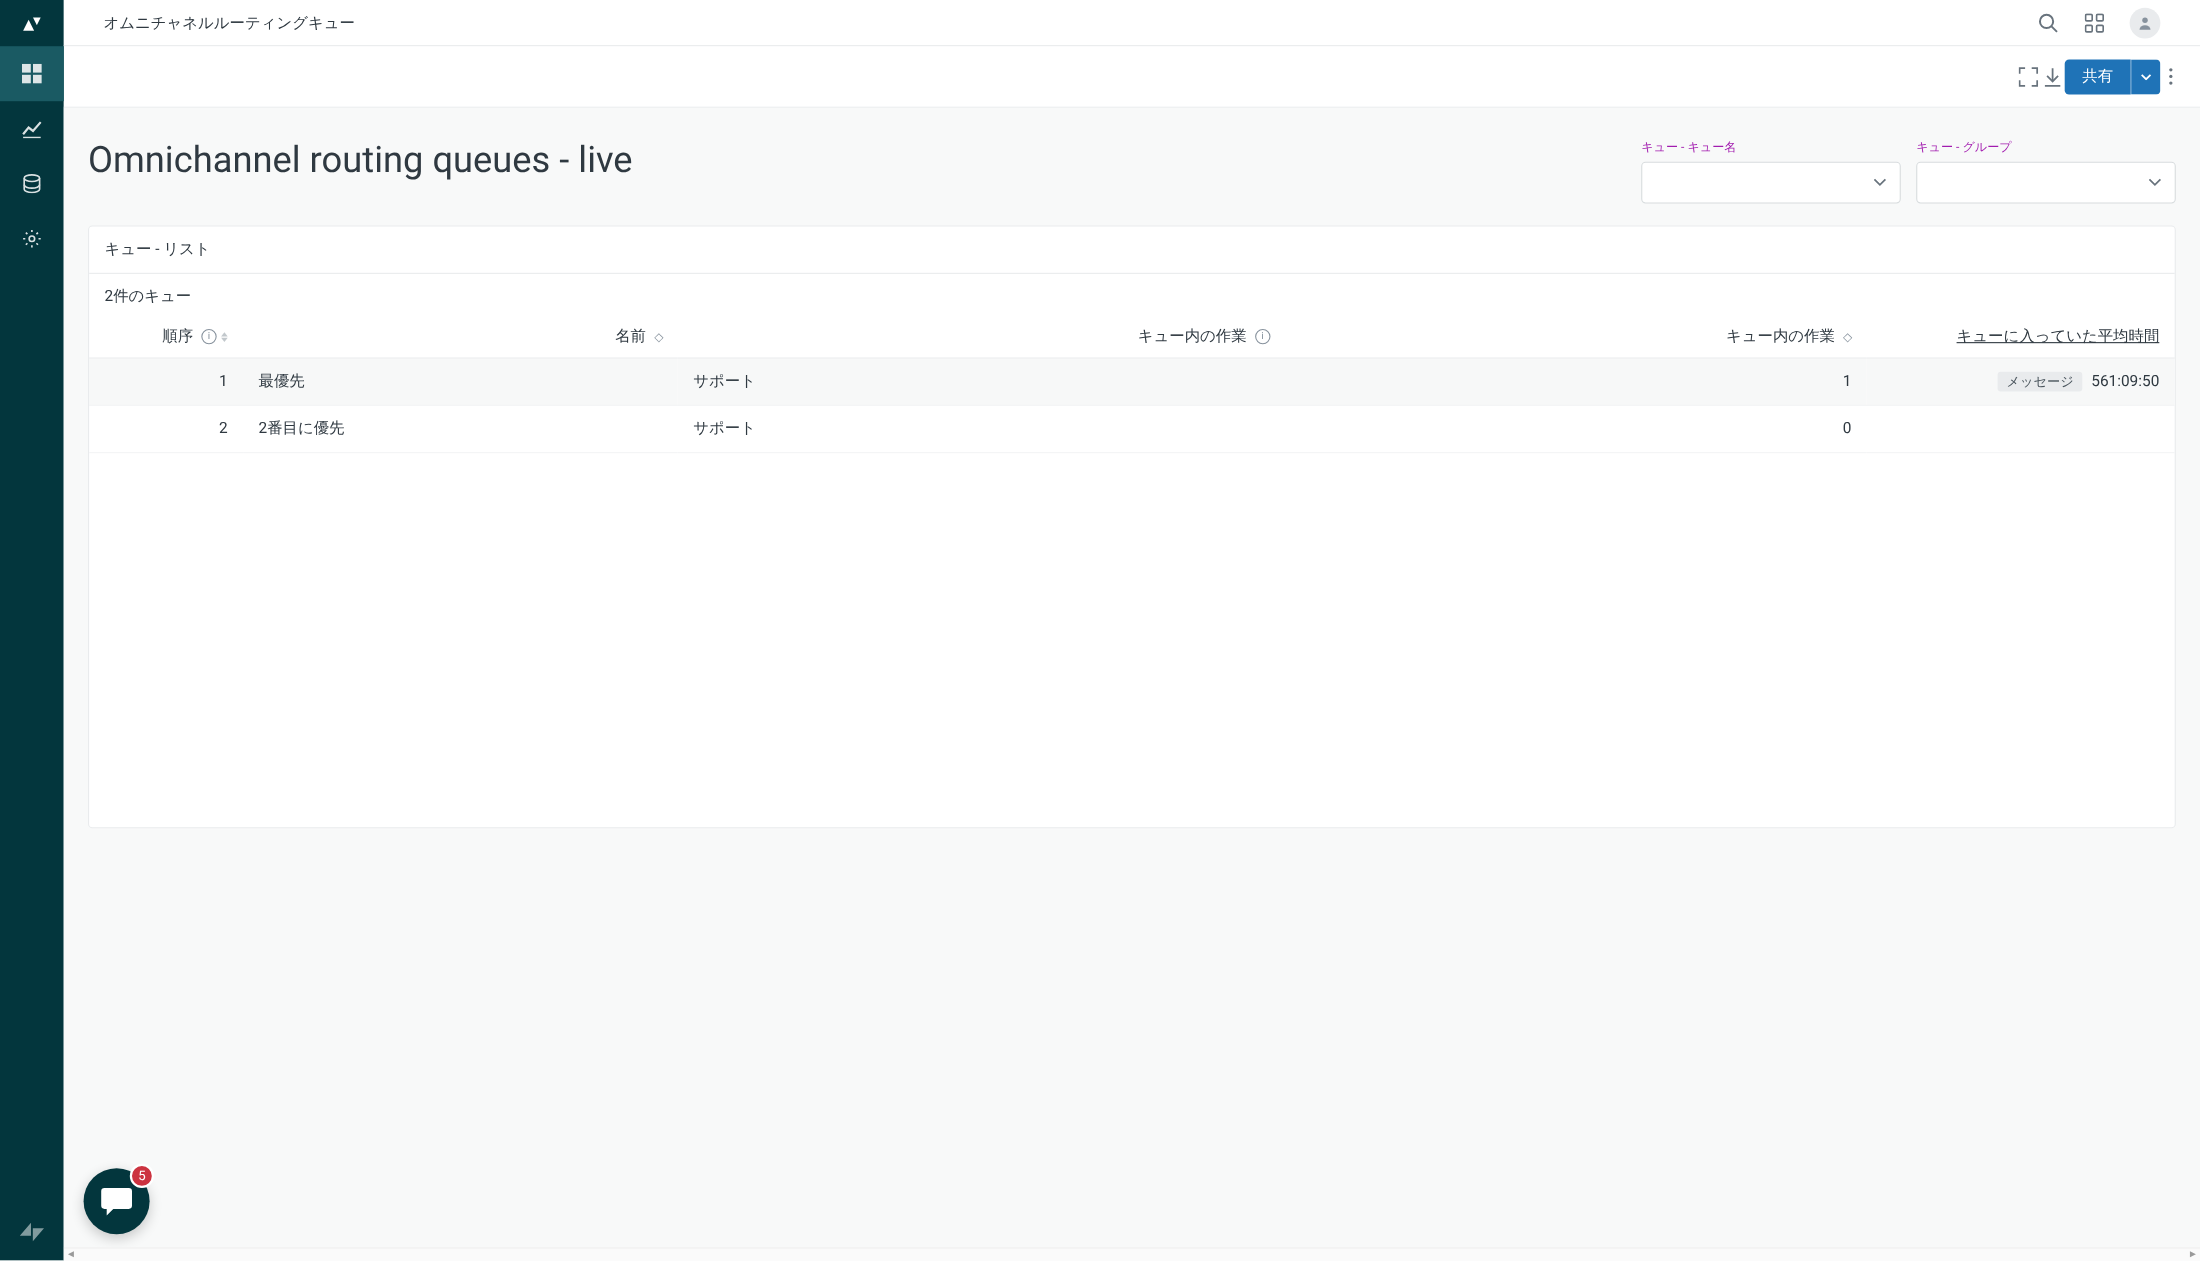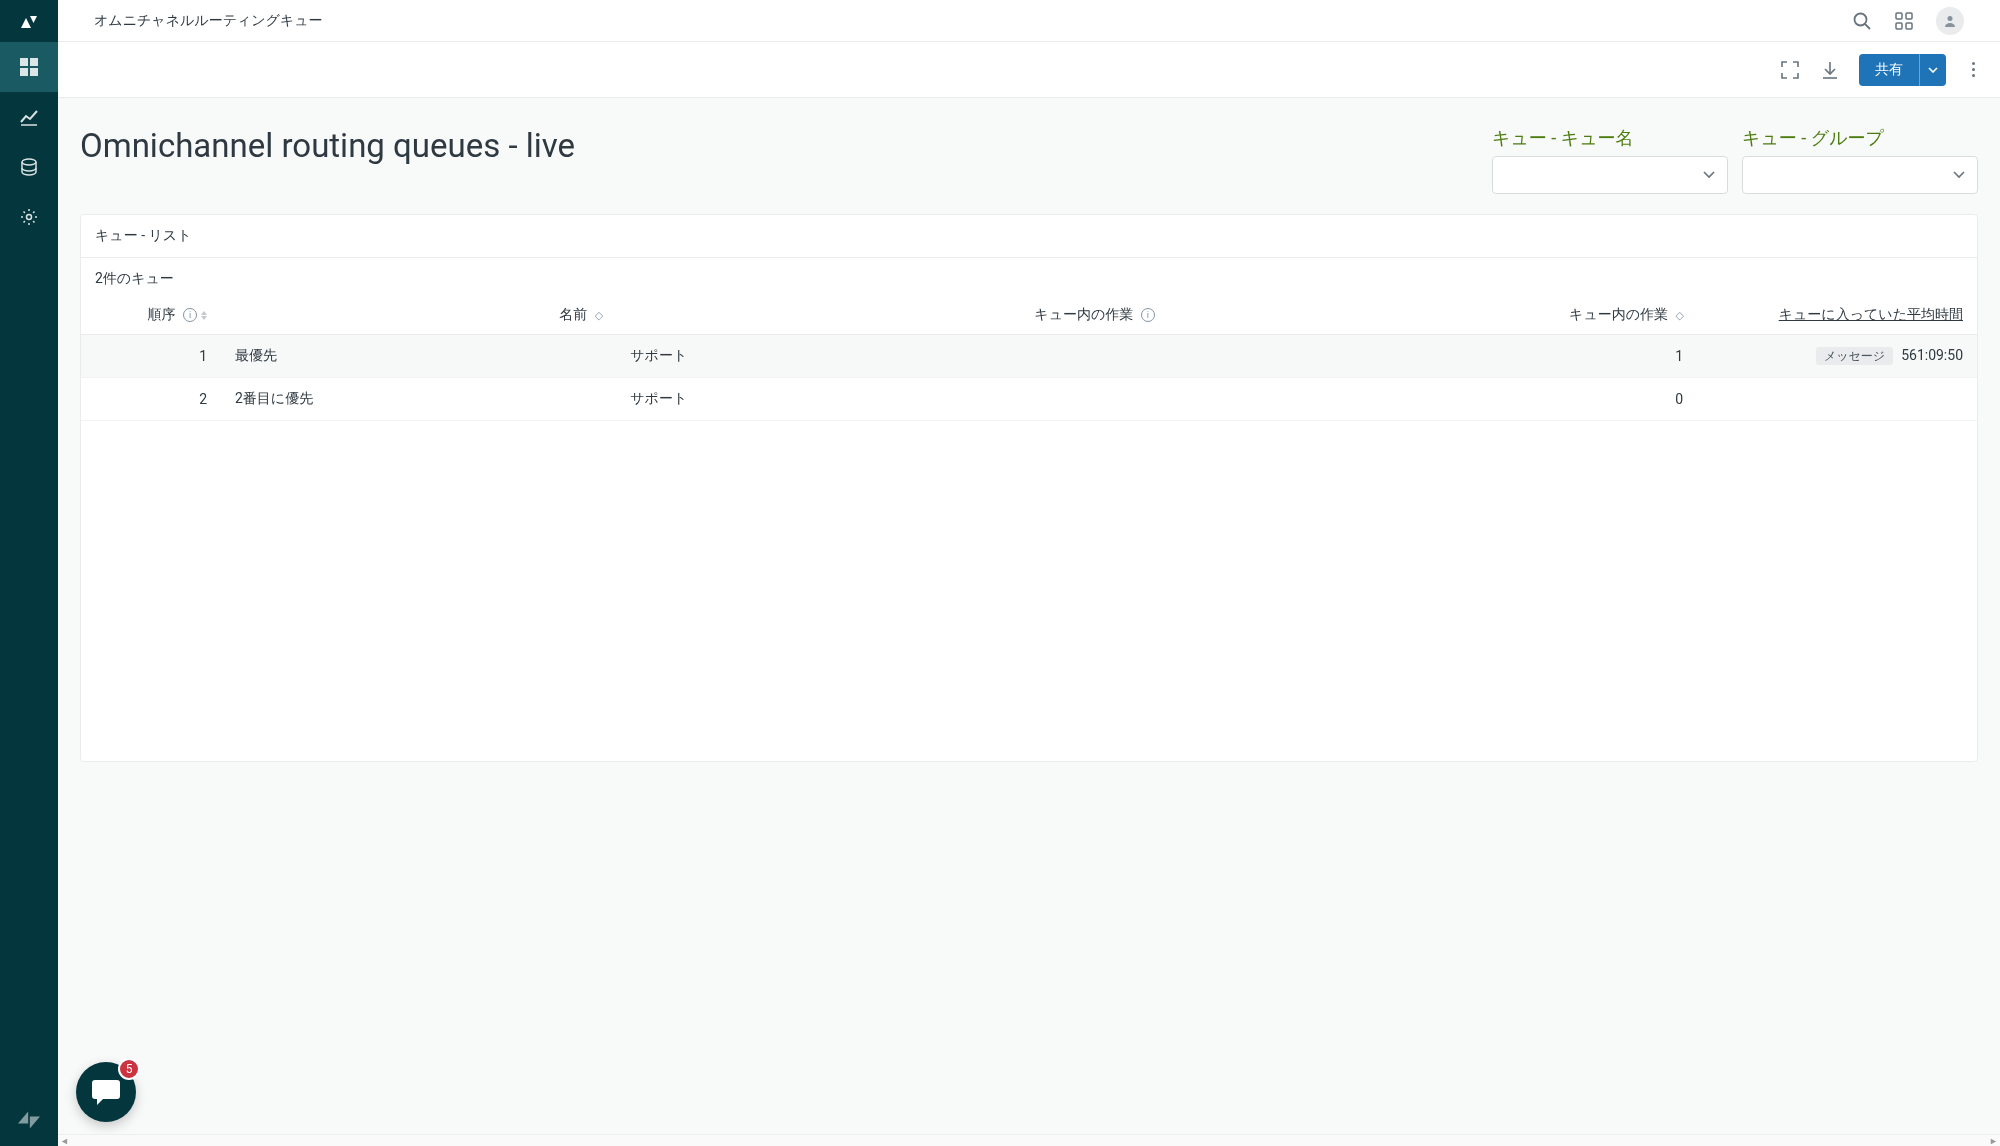--- a/index.html
+++ b/index.html
@@ -15,36 +15,36 @@
     .zendesk-logo { width: 58px; height: 40px; display:flex; align-items:center; justify-content:center; opacity:.5;}
     
     .main { flex: 1; display: flex; flex-direction: column; background: #fff; min-width: 0; }
     
     .topbar { height: 42px; display: flex; align-items: center; padding: 0 36px; border-bottom: 1px solid #e9ebed; }
     .topbar-title { font-size: 14px; color: #2f3941; }
     .topbar-right { margin-left: auto; display: flex; align-items: center; gap: 22px; }
     .topbar-icon { width: 20px; height: 20px; display:flex; align-items:center; justify-content:center; cursor: pointer; color: #68737d; }
     .avatar { width: 28px; height: 28px; border-radius: 50%; background: #e9ebed; display:flex; align-items:center; justify-content:center; }
     
-    .toolbar { height: 56px; display: flex; align-items: center; padding: 0 18px; border-bottom: 1px solid #e9ebed; gap: 18px; justify-content: flex-end; }
+    .toolbar { height: 56px; display: flex; align-items: center; padding: 0 18px; border-bottom: 1px solid #e9ebed; justify-content: flex-end; }
     .toolbar-icon { width: 22px; height:22px; display:flex; align-items:center; justify-content:center; cursor:pointer; color:#68737d; }
     .share-btn-group { display: flex; }
     .share-btn { background: #1f73b7; color: #fff; border:none; padding: 7px 16px; font-size: 14px; border-radius: 4px 0 0 4px; cursor:pointer; }
     .share-btn-caret { background: #1f73b7; color:#fff; border:none; border-left:1px solid rgba(255,255,255,.35); padding: 7px 8px; border-radius: 0 4px 4px 0; cursor:pointer; display:flex; align-items:center; }
     .more-icon { width:18px; display:flex; flex-direction:column; align-items:center; gap:3px; cursor:pointer; padding:4px;}
     .more-icon span { width:3px; height:3px; background:#68737d; border-radius:50%; }
 
     .content { flex:1; overflow:auto; background: #f8f9f9; position:relative; }
     .content-inner { padding: 28px 22px 22px; }
     
     .page-header { display:flex; align-items:flex-start; justify-content:space-between; margin-bottom: 20px; gap: 30px; }
     .page-title { font-size: 33px; font-weight: 400; color: #2f3941; }
     .filters { display:flex; gap: 14px; }
     .filter { display:flex; flex-direction:column; gap:6px; width: 236px; }
-    .filter-label { font-size: 18px; color:#4d7c0f; }
+    .filter-label { font-size: 11px; color:#a21caf; }
     .filter-select { height: 38px; border: 1px solid #d8dcde; border-radius: 4px; background:#fff; display:flex; align-items:center; justify-content:flex-end; padding: 0 12px; cursor:pointer; }
     
     .panel { background: #fff; border: 1px solid #e9ebed; border-radius: 4px; }
     .panel-header { padding: 12px 14px; font-size: 14px; border-bottom: 1px solid #e9ebed; color:#2f3941; }
     .panel-sub { padding: 12px 14px 8px; font-size: 14px; color:#2f3941; }
     
     .table { width:100%; border-collapse: collapse; }
     .table th { text-align:right; font-weight: 400; font-size: 14px; color:#2f3941; padding: 10px 14px; border-bottom: 1px solid #e9ebed; white-space:nowrap;}
     .table th.right { text-align: right; }
     .table td { font-size: 14px; padding: 12px 14px; color: #2f3941; border-bottom: 1px solid #f3f4f5; }

